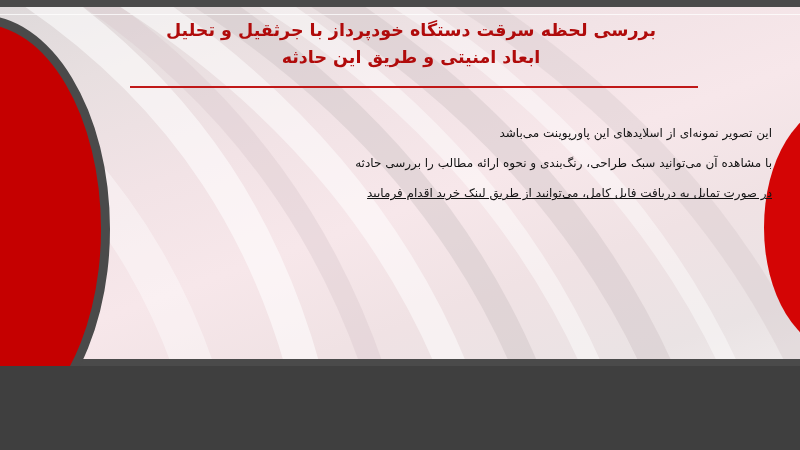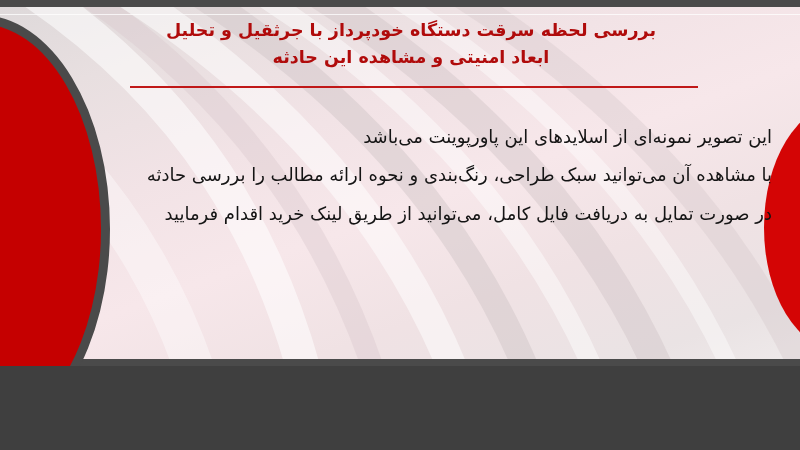--- a/index.html
+++ b/index.html
@@ -130,26 +130,26 @@
     right: 28px;
     top: 118px;
     width: 700px;
     text-align: right;
     direction: rtl;
     z-index: 4;
   }
   .body-line {
     margin: 0 0 14px 0;
     color: #141414;
-    font-size: 18px;
+    font-size: 12px;
     font-weight: normal;
     line-height: 1.35;
     white-space: nowrap;
   }
-  .body-line:last-child { margin-bottom: 0; }
+  .body-line:last-child { margin-bottom: 0; text-decoration: underline; }
 </style>
 </head>
 <body>
 
 <div class="slide">
 
   <div class="canvas">
 
     <svg class="bands" width="800" height="436" viewBox="0 0 800 436" preserveAspectRatio="none">
       <defs>
@@ -170,21 +170,21 @@
         <path d="M -60 40 C 120 160, 210 330, 228 520" stroke="#ffffff" stroke-opacity="0.38" stroke-width="40"></path>
       </g>
     </svg>
 
     <div class="lens-right"></div>
 
     <div class="lens-left"></div>
 
     <div class="title-wrap">
       <div class="title">بررسی لحظه سرقت دستگاه خودپرداز با جرثقیل و تحلیل</div>
-      <div class="title">ابعاد امنیتی و مشاهده این حادثه</div>
+      <div class="title">ابعاد امنیتی و طریق این حادثه</div>
     </div>
     <div class="title-rule"></div>
 
     <div class="body-wrap">
       <p class="body-line">این تصویر نمونه‌ای از اسلایدهای این پاورپوینت می‌باشد</p>
       <p class="body-line">با مشاهده آن می‌توانید سبک طراحی، رنگ‌بندی و نحوه ارائه مطالب را بررسی حادثه</p>
       <p class="body-line">در صورت تمایل به دریافت فایل کامل، می‌توانید از طریق لینک خرید اقدام فرمایید</p>
     </div>
 
     <div class="hairline-top"></div>

